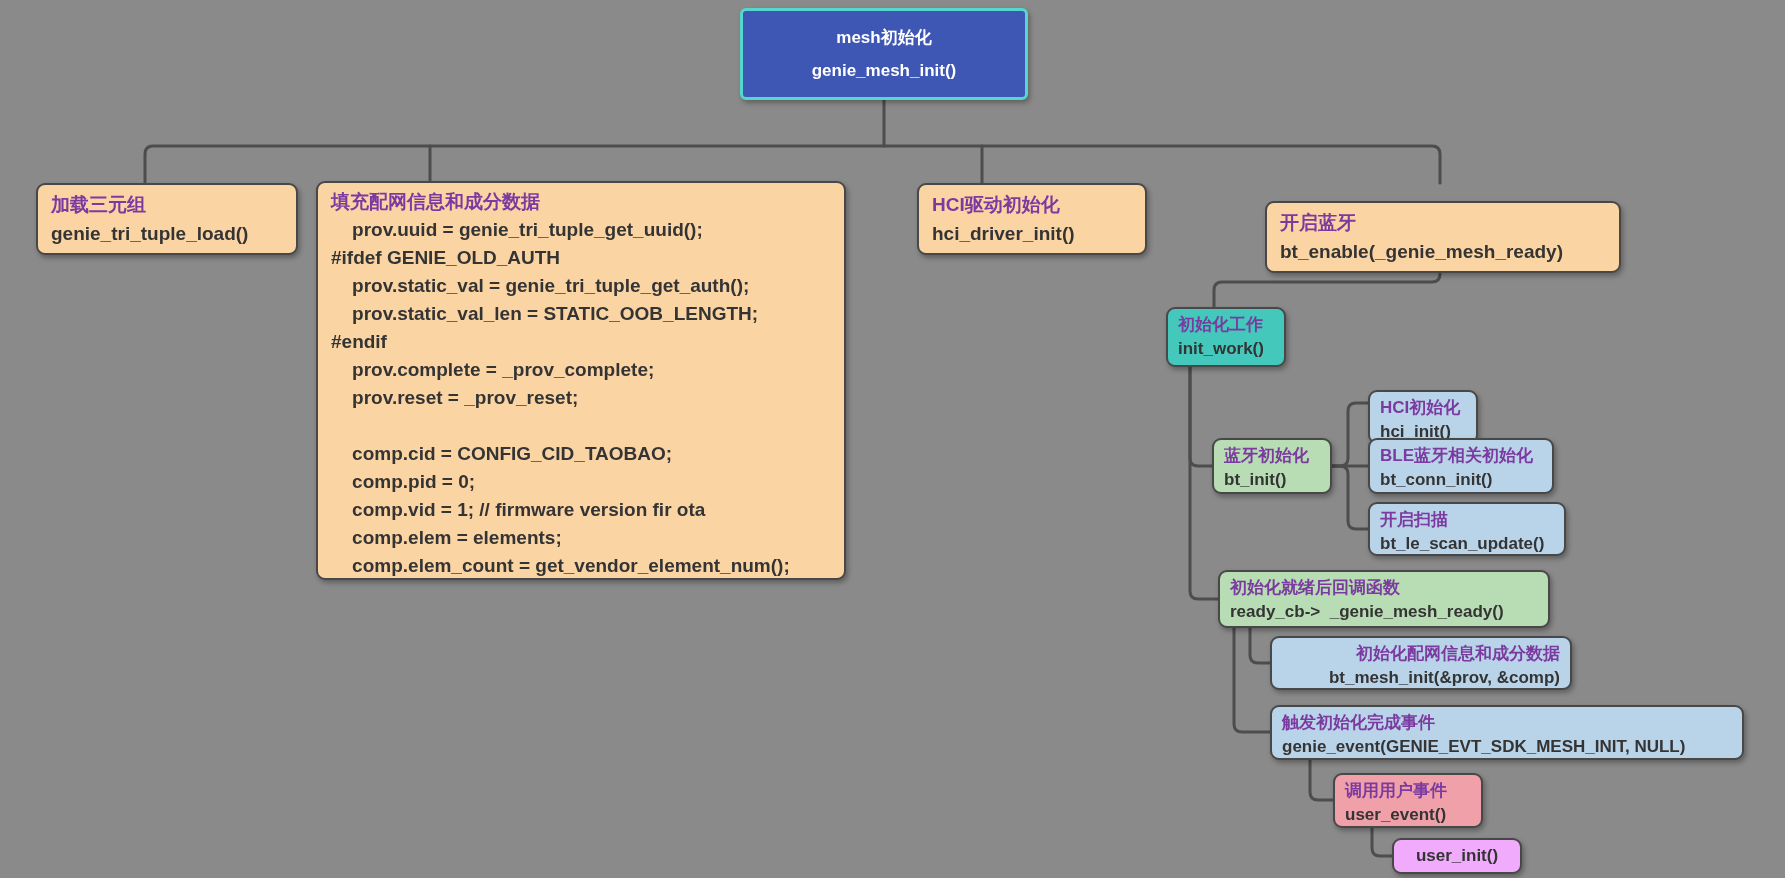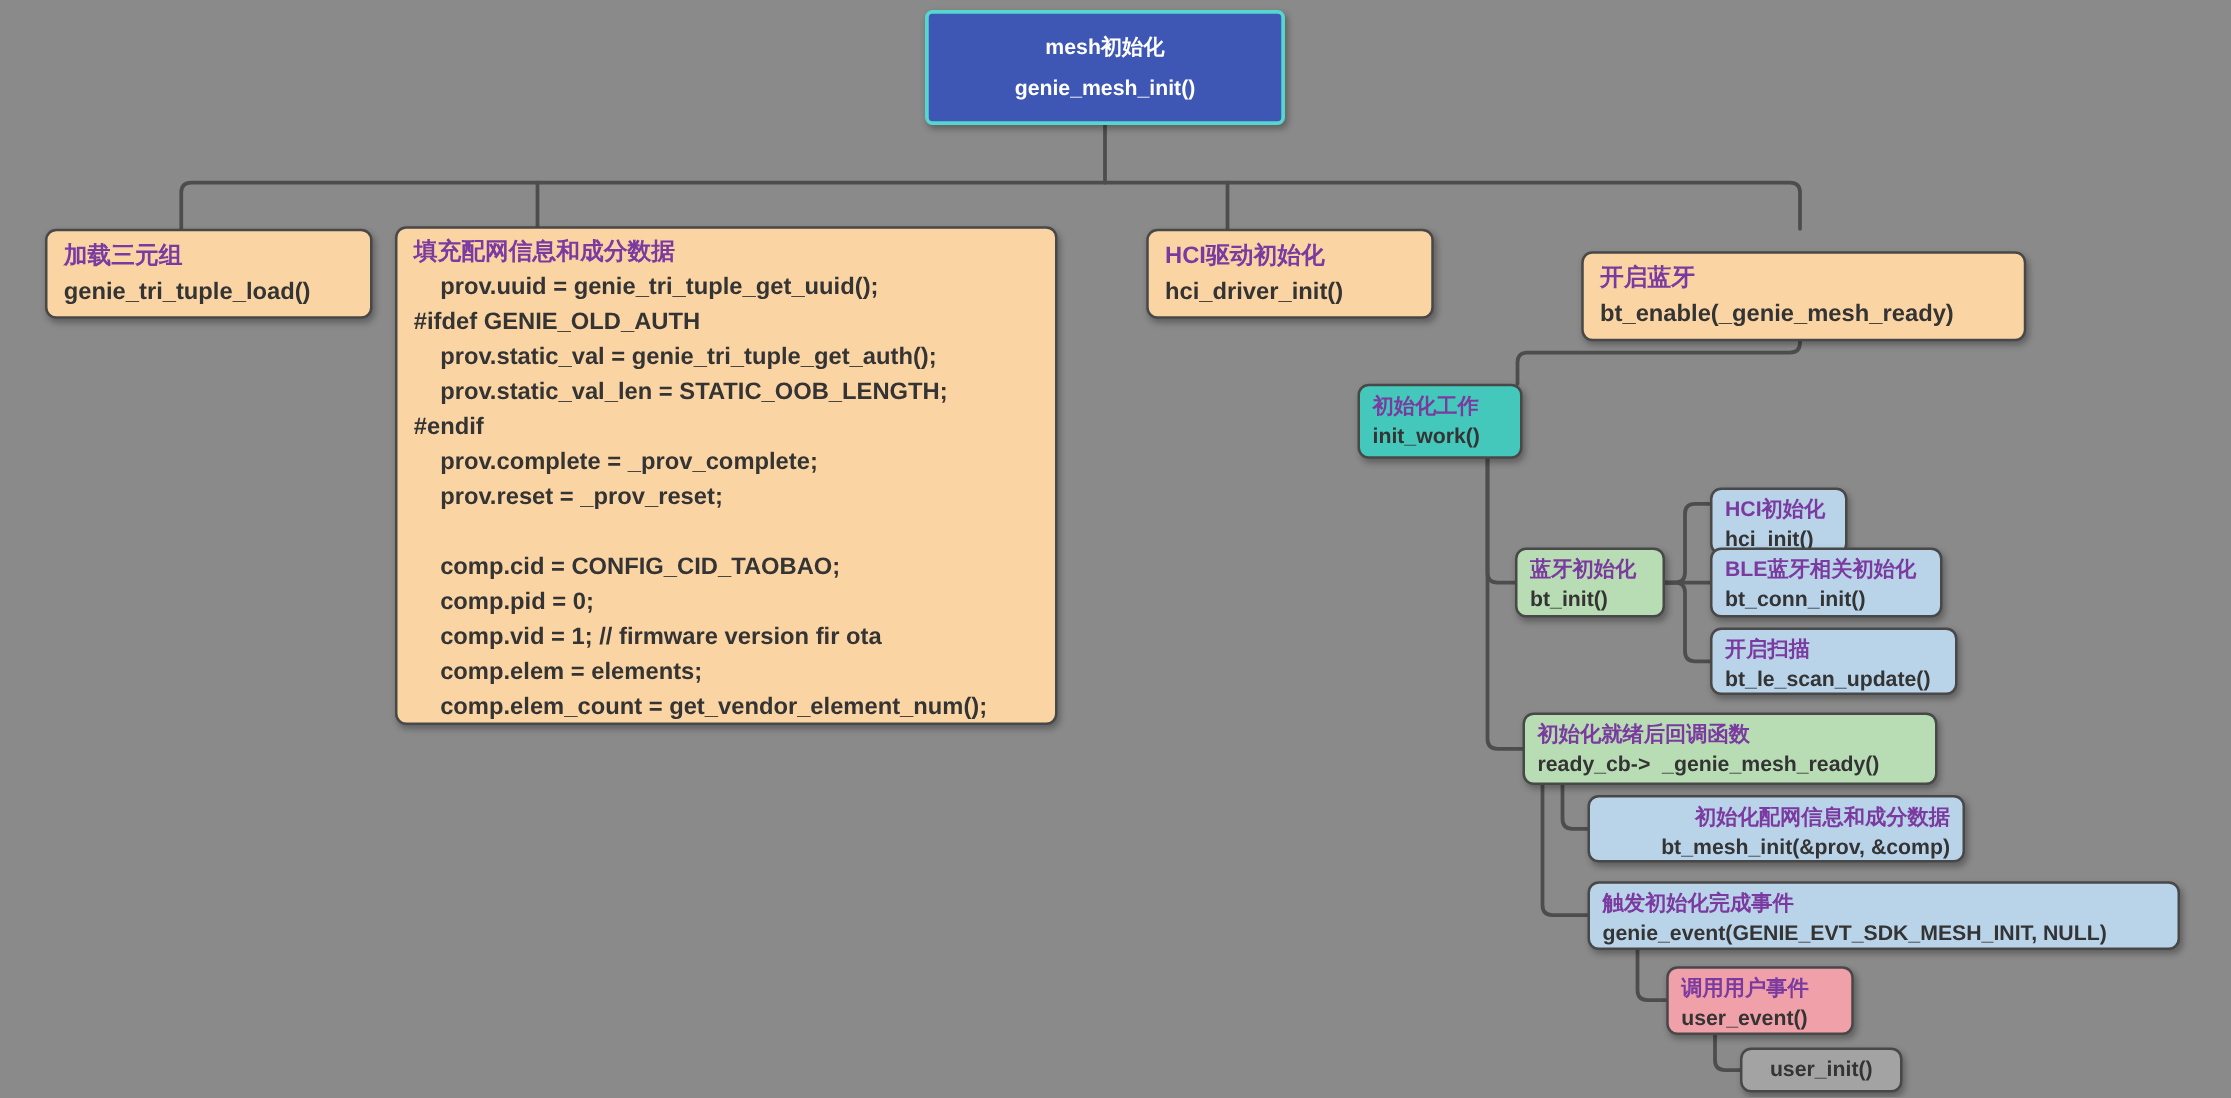--- a/index.html
+++ b/index.html
@@ -31,21 +31,21 @@
     display:flex;flex-direction:column;justify-content:center;align-items:center;
     text-align:center;
   }
   .root .title,.root .code{color:#ffffff;font-size:17px;line-height:33px;}
   
   .peach{background:#fbd4a4;}
   .teal{background:#44c8bb;}
   .green{background:#b8dcb3;}
   .blue{background:#b9d3e9;}
   .pink{background:#f0a0a9;}
-  .mauve{background:#a3a3a3;}
+  .mauve{background:#f0abfc;}
   
   .big .title,.big .code{font-size:19px;line-height:29px;}
   .codebox .title,.codebox .code{font-size:19px;line-height:28px;}
   .small{padding:4px 10px;border-width:2.5px;}
   .small .title,.small .code{font-size:17px;line-height:24px;}
 </style>
 </head>
 <body>
 
 <div id="canvas">
@@ -105,21 +105,21 @@
   <div class="node peach big" style="left:917px;top:183px;width:230px;height:72px;">
     <div class="title">HCI驱动初始化</div>
     <div class="code">hci_driver_init()</div>
   </div>
 
   <div class="node peach big" style="left:1265px;top:201px;width:356px;height:72px;">
     <div class="title">开启蓝牙</div>
     <div class="code">bt_enable(_genie_mesh_ready)</div>
   </div>
 
-  <div class="node teal small" style="left:1086px;top:307px;width:132px;height:60px;">
+  <div class="node teal small" style="left:1166px;top:307px;width:120px;height:60px;">
     <div class="title">初始化工作</div>
     <div class="code">init_work()</div>
   </div>
 
   <div class="node green small" style="left:1212px;top:438px;width:120px;height:56px;">
     <div class="title">蓝牙初始化</div>
     <div class="code">bt_init()</div>
   </div>
 
   <div class="node blue small" style="left:1368px;top:390px;width:110px;height:54px;">

